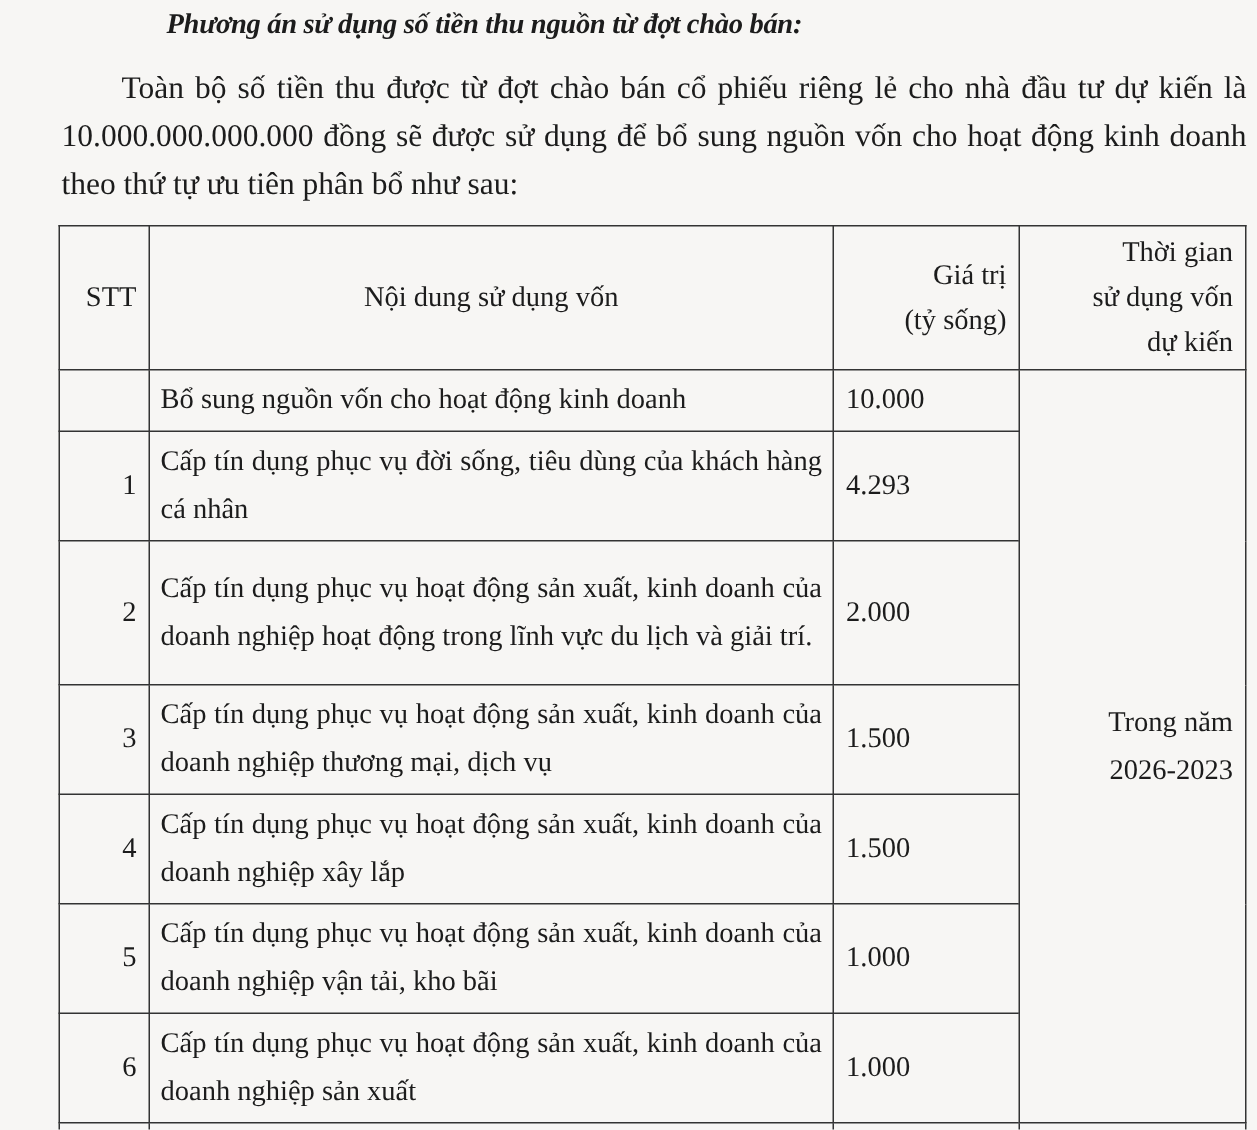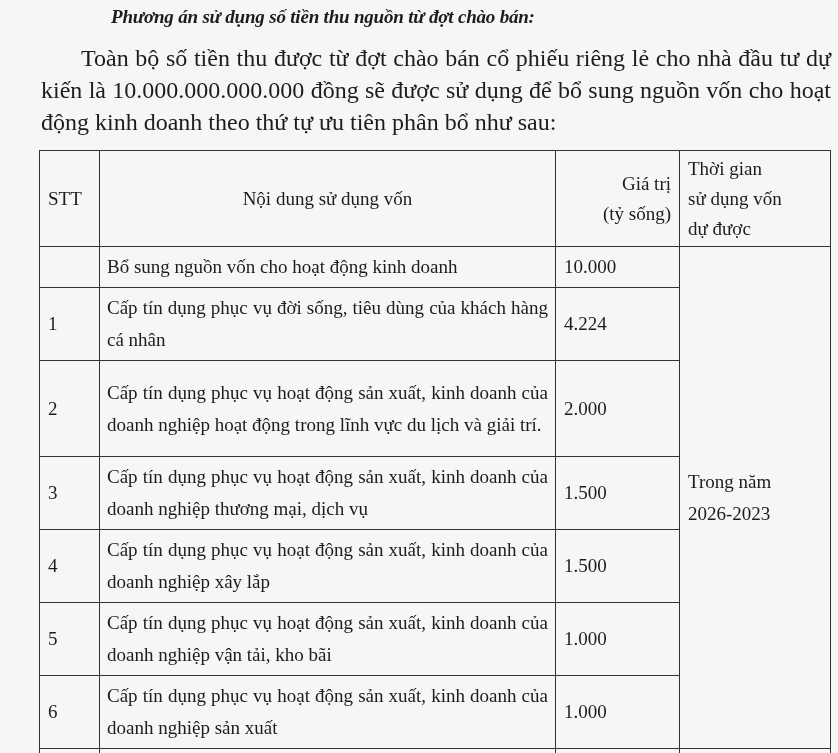--- a/index.html
+++ b/index.html
@@ -10,41 +10,41 @@
     color: #1c1c1c;
     position: relative;
   }
   .heading {
     position: absolute; left: 111px; top: 6px;
     font-size: 19px; font-weight: bold; font-style: italic;
     letter-spacing: -0.2px;
   }
   .para {
     position: absolute; left: 41px; top: 42px; width: 790px;
-    font-size: 24px; line-height: 32px;
+    font-size: 21px; line-height: 32px;
     text-align: justify;
   }
   .para .indent { display: inline-block; width: 40px; }
   table {
     position: absolute; left: 39px; top: 150px;
     border-collapse: collapse;
     font-size: 19px;
   }
   td, th {
     border: 1.5px solid #333;
     padding: 0 8px;
     font-weight: normal;
     vertical-align: middle;
     line-height: 32px;
   }
   th { text-align: center; line-height: 30px; }
-  .c-stt { width: 43px; text-align: left; margin-top: 12px; }
+  .c-stt { width: 43px; text-align: right; margin-top: 12px; }
   .c-content { width: 441px; text-align: justify; padding: 4px 7px; }
   .c-value { width: 107px; text-align: left; }
-  .c-time { width: 134px; text-align: left; }
+  .c-time { width: 134px; text-align: right; }
   tr.head { height: 96px; }
   tr.r0 { height: 34px; }
   tr.r1 { height: 65px; }
   tr.r2 { height: 96px; }
   tr.r3 { height: 64px; }
   tr.r4 { height: 66px; }
   tr.r5 { height: 65px; }
   tr.r6 { height: 67px; }
   tr.total { height: 36px; }
   .bold { font-weight: bold; margin-left: 20px; }
@@ -61,36 +61,36 @@
       <tr class="head">
     <th class="c-stt">STT</th>
     <th class="c-content" style="text-align:center">Nội dung sử dụng vốn</th>
     <th class="c-value" style="text-align:right">
       <div>Giá trị</div>
       <div>(tỷ sống)</div>
     </th>
     <th class="c-time">
       <div>Thời gian</div>
       <div>sử dụng vốn</div>
-      <div>dự được</div>
+      <div>dự kiến</div>
     </th>
   </tr>
   <tr class="r0">
     <td class="c-stt"></td>
     <td class="c-content">Bổ sung nguồn vốn cho hoạt động kinh doanh</td>
     <td class="c-value">10.000</td>
     <td class="c-time" rowspan="7">
       <div>Trong năm</div>
       <div>2026-2023</div>
     </td>
   </tr>
   <tr class="r1">
     <td class="c-stt">1</td>
     <td class="c-content">Cấp tín dụng phục vụ đời sống, tiêu dùng của khách hàng cá nhân</td>
-    <td class="c-value">4.224</td>
+    <td class="c-value">4.293</td>
   </tr>
   <tr class="r2">
     <td class="c-stt">2</td>
     <td class="c-content">Cấp tín dụng phục vụ hoạt động sản xuất, kinh doanh của doanh nghiệp hoạt động trong lĩnh vực du lịch và giải trí.</td>
     <td class="c-value">2.000</td>
   </tr>
   <tr class="r3">
     <td class="c-stt">3</td>
     <td class="c-content">Cấp tín dụng phục vụ hoạt động sản xuất, kinh doanh của doanh nghiệp thương mại, dịch vụ</td>
     <td class="c-value">1.500</td>

